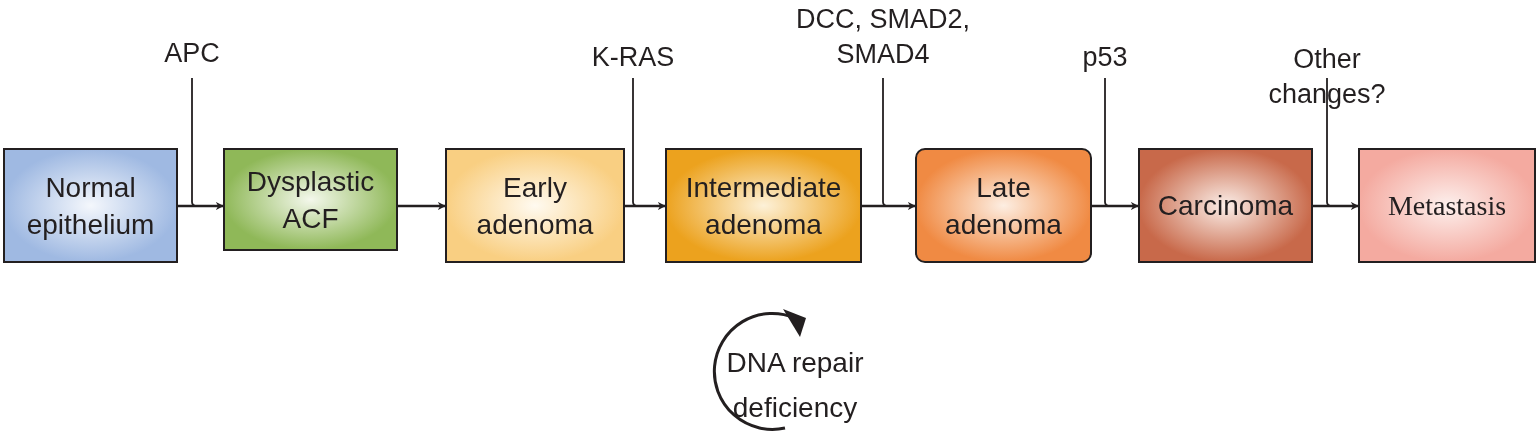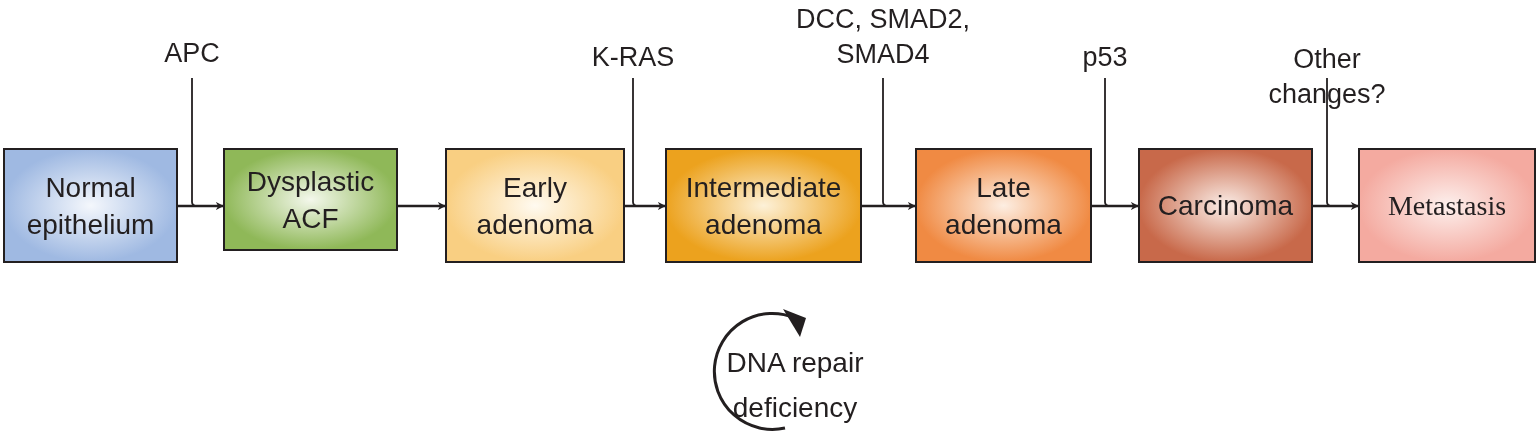--- a/index.html
+++ b/index.html
@@ -52,21 +52,21 @@
 ACF</span>
     </div>
     <div class="stage-box" style="left: 445px; top: 148px; width: 180px; height: 115px; background: radial-gradient(rgb(255, 250, 240) 0%, rgb(249, 207, 130) 72%);">
       <span class="stage-label">Early
 adenoma</span>
     </div>
     <div class="stage-box" style="left: 665px; top: 148px; width: 197px; height: 115px; background: radial-gradient(rgb(253, 241, 216) 0%, rgb(236, 162, 30) 72%);">
       <span class="stage-label">Intermediate
 adenoma</span>
     </div>
-    <div class="stage-box" style="left: 915px; top: 148px; width: 177px; height: 115px; background: radial-gradient(rgb(253, 238, 226) 0%, rgb(240, 138, 67) 72%);">
+    <div class="stage-box" style="left: 915px; top: 148px; width: 177px; height: 115px; background: radial-gradient(rgb(253, 238, 226) 0%, rgb(240, 138, 67) 72%); border-radius: 10px;">
       <span class="stage-label">Late
 adenoma</span>
     </div>
     <div class="stage-box" style="left: 1138px; top: 148px; width: 175px; height: 115px; background: radial-gradient(rgb(251, 238, 232) 0%, rgb(200, 105, 74) 72%);">
       <span class="stage-label">Carcinoma</span>
     </div>
     <div class="stage-box" style="left: 1358px; top: 148px; width: 178px; height: 115px; background: radial-gradient(rgb(253, 240, 237) 0%, rgb(244, 170, 160) 72%); font-family: Liberation Serif, serif;">
       <span class="stage-label">Metastasis</span>
     </div>
   </div>

